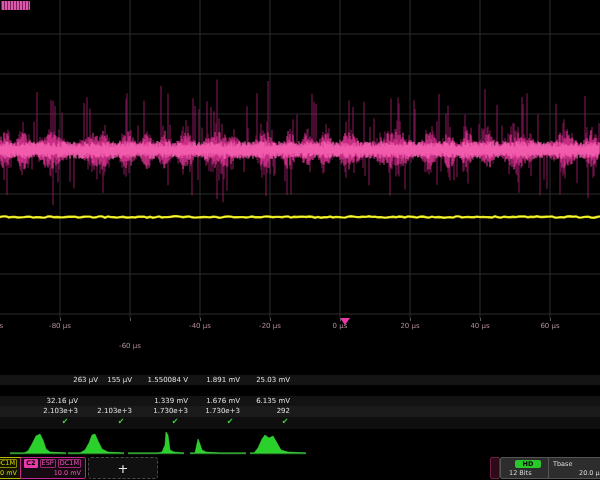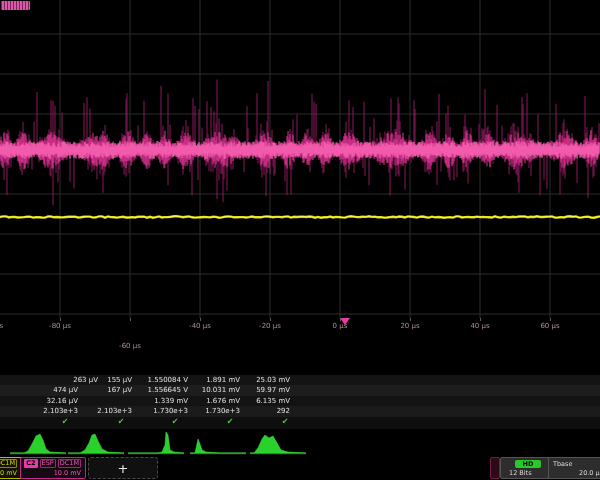--- a/index.html
+++ b/index.html
@@ -90,27 +90,20 @@
     </div>
 
   <div id="table">
       <div class="trow" style="top: 31.5px; height: 10.5px; background: rgb(20, 20, 20);">
         <div class="tv" style="left: 78px; margin-left: 20px;">263 µV</div>
         <div class="tv" style="left: 132px;">155 µV</div>
         <div class="tv" style="left: 188px;">1.550084 V</div>
         <div class="tv" style="left: 240px; text-align: right;">1.891 mV</div>
         <div class="tv" style="left: 290px;">25.03 mV</div>
       </div>
-      <div class="trow" style="top: 42px; height: 10.5px; background: rgb(29, 29, 29);">
-        <div class="tv" style="left: 78px;">474 µV</div>
-        <div class="tv" style="left: 132px;">167 µV</div>
-        <div class="tv" style="left: 188px;">1.556645 V</div>
-        <div class="tv" style="left: 240px;">10.031 mV</div>
-        <div class="tv" style="left: 290px;">59.97 mV</div>
-      </div>
       <div class="trow" style="top: 52.5px; height: 10.5px; background: rgb(19, 19, 19);">
         <div class="tv" style="left: 78px;">32.16 µV</div>
         <div class="tv" style="left: 132px; margin-top: 11px;">1.399 µV</div>
         <div class="tv" style="left: 188px;">1.339 mV</div>
         <div class="tv" style="left: 240px;">1.676 mV</div>
         <div class="tv" style="left: 290px;">6.135 mV</div>
       </div>
       <div class="trow" style="top: 63px; height: 10.5px; background: rgb(27, 27, 27);">
         <div class="tv" style="left: 78px;">2.103e+3</div>
         <div class="tv" style="left: 132px;">2.103e+3</div>

